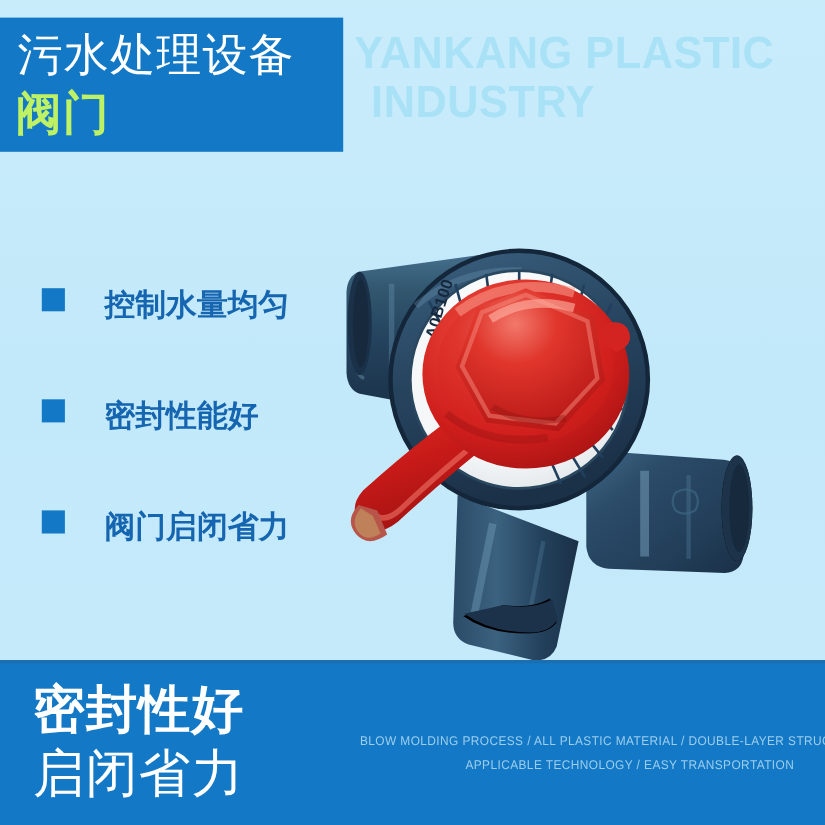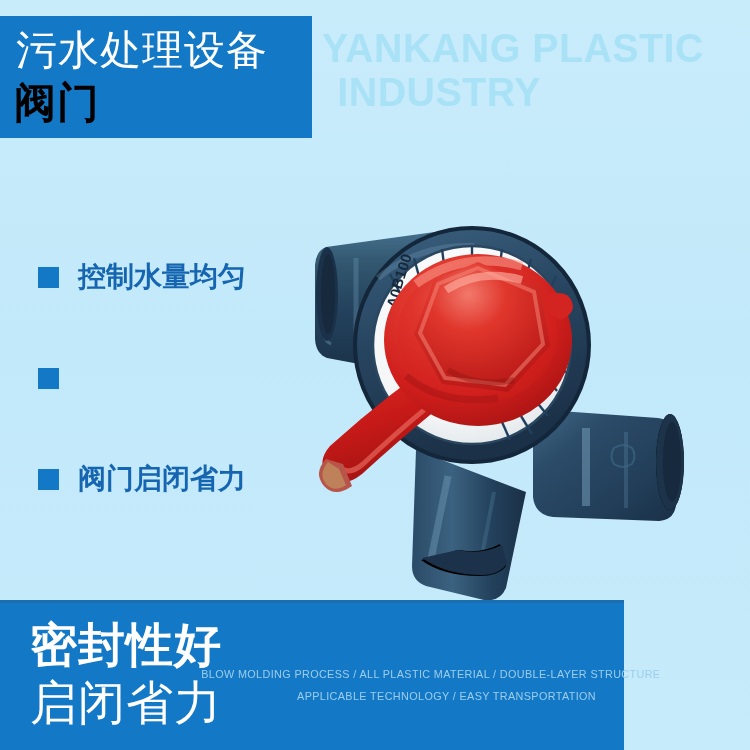--- a/index.html
+++ b/index.html
@@ -46,21 +46,21 @@
     font-weight: 300;
     letter-spacing: 1px;
     white-space: nowrap;
   }
   .header-line2 {
     position: absolute;
     left: 14px;
     top: 66px;
     font-size: 42px;
     line-height: 1;
-    color: #000000;
+    color: #bef264;
     font-weight: 800;
     letter-spacing: 1px;
     white-space: nowrap;
   }
 
   .watermark {
     position: absolute;
     left: 322px;
     top: 26px;
     width: 430px;
@@ -78,23 +78,24 @@
 
   
   .features {
     position: absolute;
     left: 38px;
     top: 262px;
     z-index: 7;
   }
   .feature-row {
     display: flex;
-    align-items: center;
+    align-items: flex-start;
     height: 30px;
     margin-bottom: 71px;
+    gap: 17px;
   }
   .feature-row:last-child { margin-bottom: 16px; }
   .bullet-square {
     width: 21px;
     height: 21px;
     background: #1379c6;
     flex: 0 0 auto;
   }
   .feature-label {
     margin-left: 19px;
@@ -115,21 +116,21 @@
     height: 400px;
     z-index: 5;
   }
   .product svg { display: block; width: 100%; height: 100%; }
 
   
   .footer {
     position: absolute;
     left: 0;
     bottom: 0;
-    width: 624px;
+    width: 750px;
     height: 150px;
     background: #1379c6;
     border-top: 3px solid #1b6fb0;
     box-sizing: border-box;
     z-index: 8;
   }
   .footer-cn1 {
     position: absolute;
     left: 30px;
     top: 18px;
@@ -185,20 +186,21 @@
 
   <div class="features">
 
     <div class="feature-row">
       <span class="bullet-square"></span>
       <span class="feature-label">控制水量均匀</span>
     </div>
 
     <div class="feature-row">
       <span class="bullet-square"></span>
+      <span class="feature-label">密封性能好</span>
     </div>
 
     <div class="feature-row">
       <span class="bullet-square"></span>
       <span class="feature-label">阀门启闭省力</span>
     </div>
 
   </div>
 
   <div class="product">

